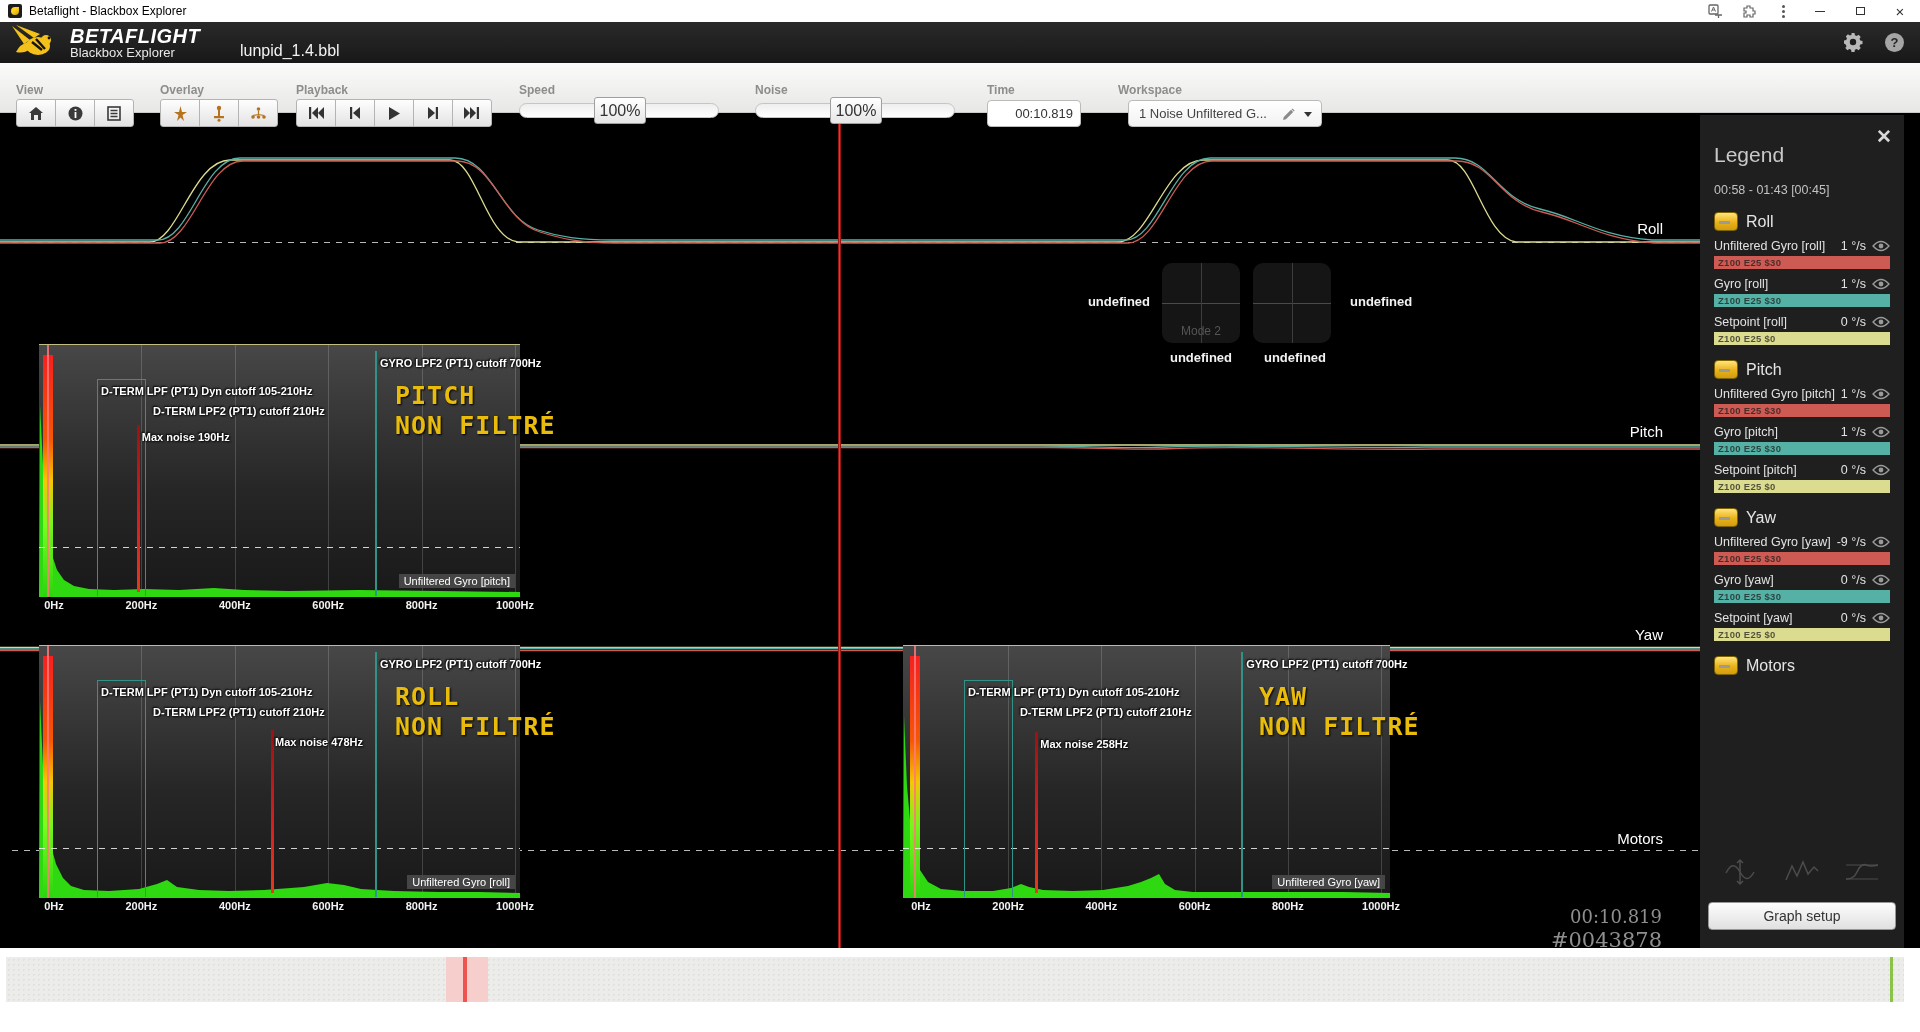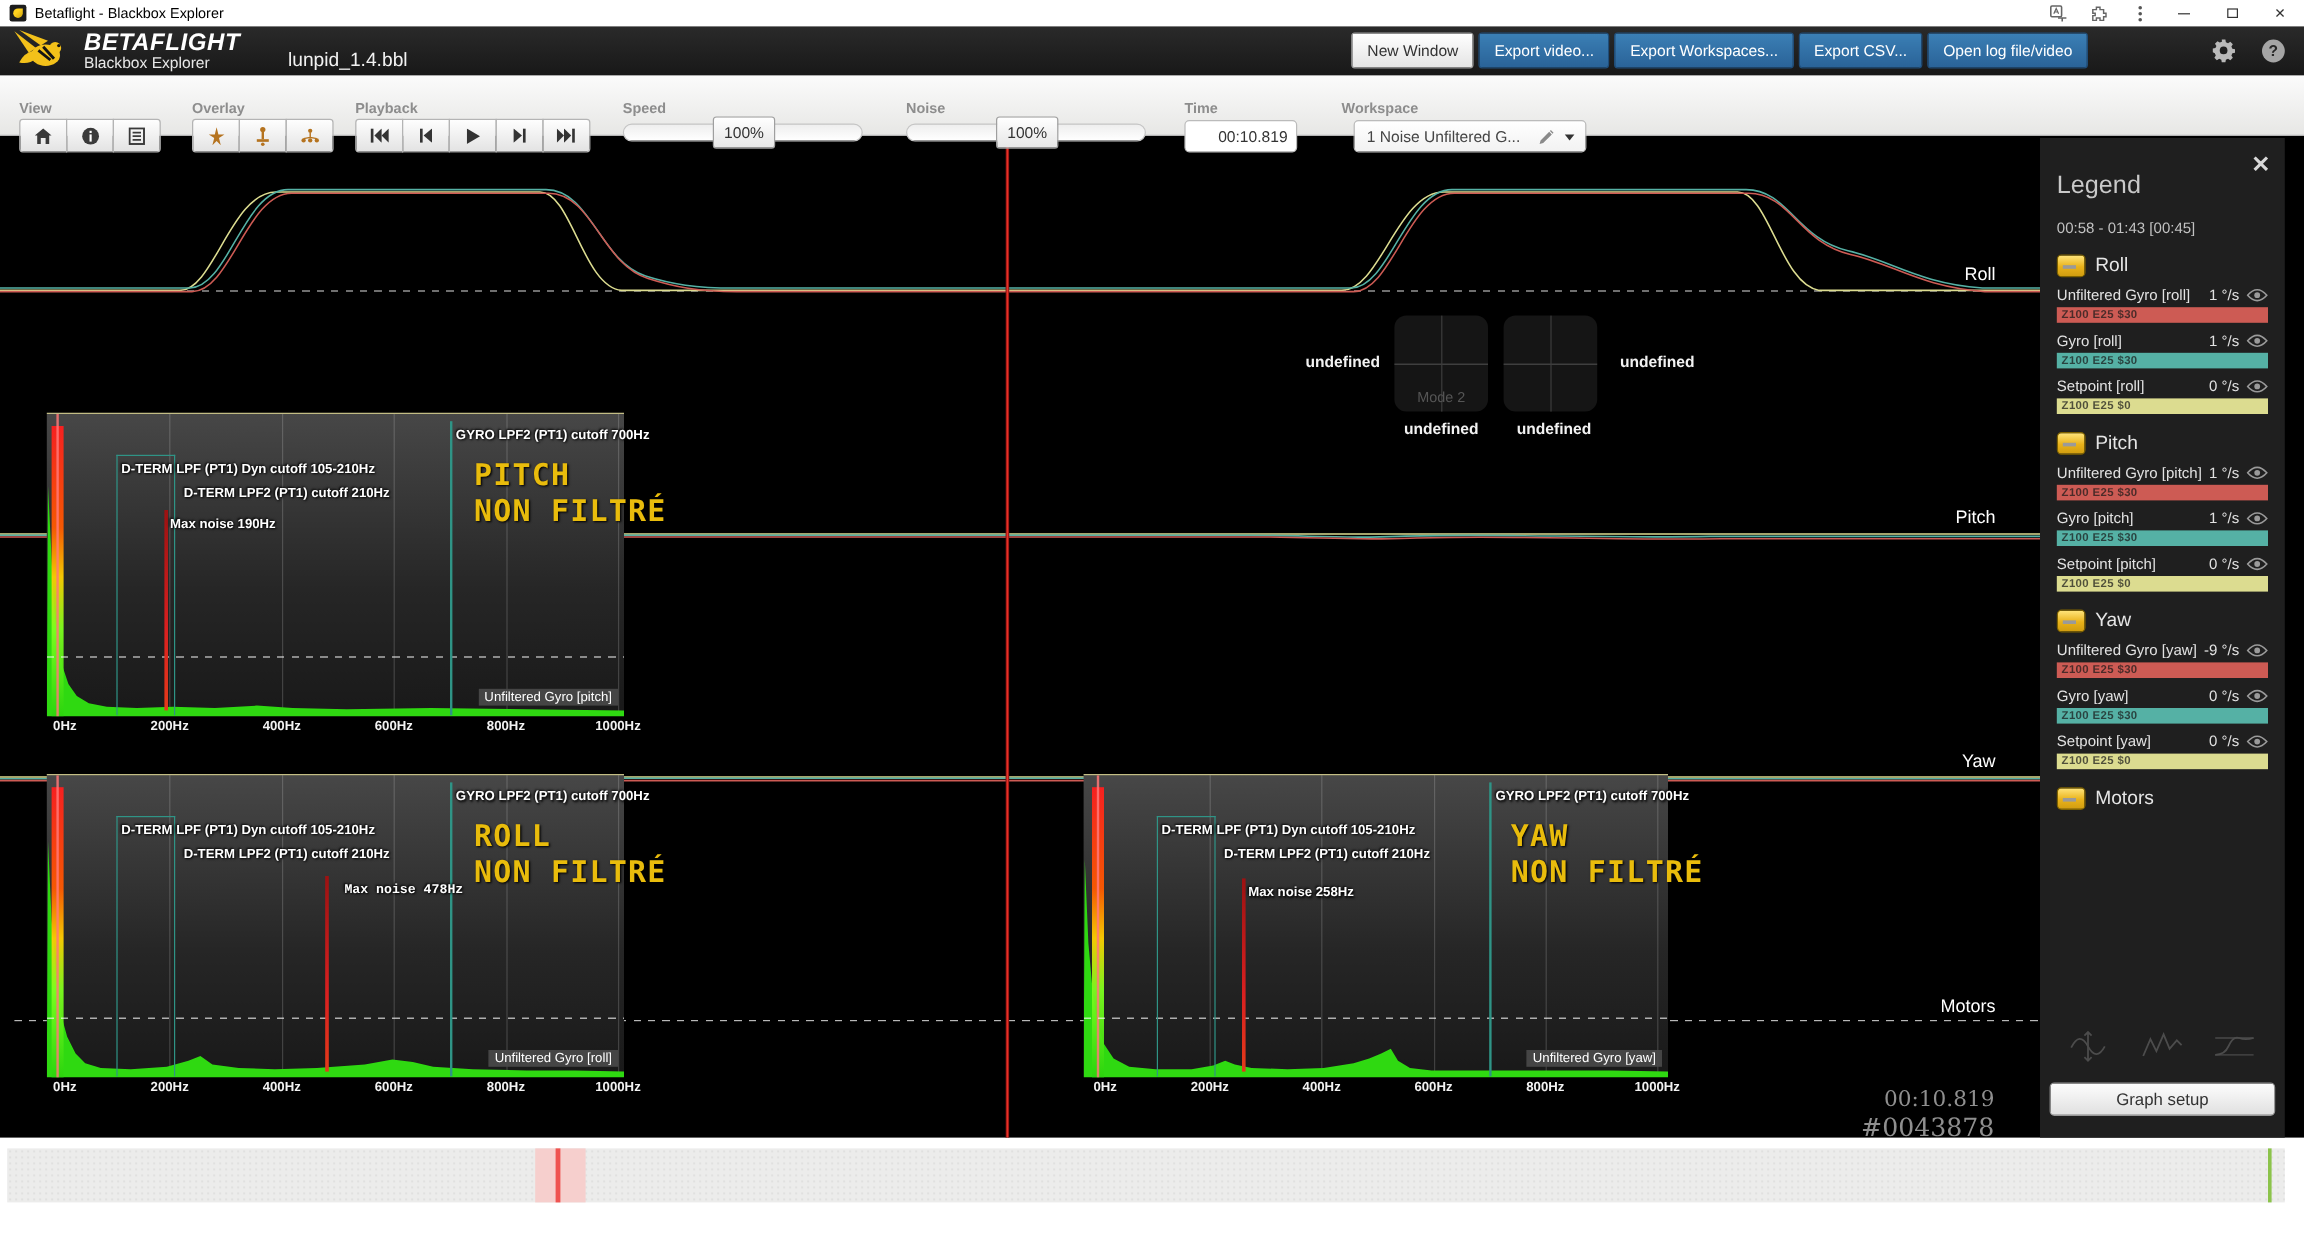--- a/index.html
+++ b/index.html
@@ -44,21 +44,21 @@
   .tb-label { position:absolute; top:20px; font-size:12px; font-weight:bold; color:#8d8d8d; }
   .btn-group { position:absolute; top:36px; display:flex; }
   .tool-btn { width:40px; height:28px; background:linear-gradient(#fefefe,#e3e3e3); border:1px solid #b4b4b4;
     margin-left:-1px; display:flex; align-items:center; justify-content:center; cursor:pointer;}
   .tool-btn:first-child { margin-left:0; border-radius:3px 0 0 3px; }
   .tool-btn:last-child { border-radius:0 3px 3px 0; }
   .slider { position:absolute; top:40px; width:200px; height:15px; border-radius:8px;
     background:linear-gradient(#eee,#fff); border:1px solid #c5c5c5; }
   .slider-handle { position:absolute; top:-7px; left:74px; width:52px; height:27px; border-radius:3px;
     background:linear-gradient(#fff,#e6e6e6); border:1px solid #9f9f9f; display:flex; align-items:center;
-    justify-content:center; font-size:13px; color:#333; cursor:pointer;}
+    justify-content:center; font-size:16px; color:#333; cursor:pointer;}
   .time-input { position:absolute; top:37px; width:94px; height:27px; border:1px solid #bbb; border-radius:4px;
     background:#fff; font-size:13px; color:#333; text-align:right; padding-right:7px; line-height:25px;}
   .ws-select { position:absolute; top:37px; left:1128px; width:194px; height:27px; border:1px solid #bbb;
     border-radius:4px; background:linear-gradient(#fff,#f2f2f2); font-size:13px; color:#444;
     display:flex; align-items:center; padding-left:10px; cursor:pointer;}
   .ws-caret { position:absolute; right:9px; top:11px; width:0; height:0;
     border-left:4px solid transparent; border-right:4px solid transparent; border-top:5px solid #333; }
   .ws-pencil { position:absolute; right:26px; top:7px; }
 
   
@@ -182,27 +182,20 @@
         <circle cx="36" cy="16" r="5" fill="#f3c11a"></circle>
         <path d="M22 18 l10 8 M26 15 l9 10" stroke="#141414" stroke-width="2.4"></path>
         <circle cx="39" cy="14" r="1.4" fill="#141414"></circle>
       </svg>
       <div class="brand">
         <div class="brand-main">BETAFLIGHT</div>
         <div class="brand-sub">Blackbox Explorer</div>
       </div>
     </div>
     <div class="filename">lunpid_1.4.bbl</div>
-    <div class="hdr-btns" id="hdr-btns">
-        <div class="btn btn-light">New Window</div>
-        <div class="btn btn-blue">Export video...</div>
-        <div class="btn btn-blue">Export Workspaces...</div>
-        <div class="btn btn-blue">Export CSV...</div>
-        <div class="btn btn-blue">Open log file/video</div>
-      </div>
     <div class="hdr-icos">
       <div>
         <svg width="20" height="20" viewBox="0 0 20 20">
             <path fill="#b9b9b9" d="M8.5 1h3l.4 2.2 1.8.8 1.9-1.2 2.1 2.1-1.2 1.9.8 1.8 2.2.4v3l-2.2.4-.8 1.8 1.2 1.9-2.1 2.1-1.9-1.2-1.8.8-.4 2.2h-3l-.4-2.2-1.8-.8-1.9 1.2-2.1-2.1 1.2-1.9-.8-1.8L1 11.5v-3l2.2-.4.8-1.8-1.2-1.9 2.1-2.1 1.9 1.2 1.8-.8z"></path>
             <circle cx="10" cy="10" r="3.2" fill="#1f1f1f"></circle>
           </svg>
       </div>
       <div class="help-c">?</div>
     </div>
   </div>
@@ -414,21 +407,21 @@
      <rect x="4" y="10" width="10" height="242" fill="url(#spike-roll)" opacity=".95"></rect>
      <rect x="8" y="0" width="2" height="252" fill="rgba(255,120,120,.85)"></rect>
         </svg>
         <div class="dashline" style="top: 202px;"></div>
         <div class="dbox" style="left: 58.035px; width: 49.035px; top: 34px;"></div>
         <div class="gline" style="left: 335.9px; top: 6px;"></div>
         <div class="nspike" style="left: 232.226px; top: 84px;"></div>
         <div class="slabel" style="left: 340.9px; top: 12px;">GYRO LPF2 (PT1) cutoff 700Hz</div>
         <div class="slabel" style="left: 62.035px; top: 40px;">D-TERM LPF (PT1) Dyn cutoff 105-210Hz</div>
         <div class="slabel" style="left: 114.035px; top: 60px;">D-TERM LPF2 (PT1) cutoff 210Hz</div>
-        <div class="slabel" style="left: 248px; top: 90px; font-family: Liberation Mono, monospace;">Max noise 478Hz</div>
+        <div class="slabel" style="left: 236px; top: 90px;">Max noise 478Hz</div>
         <div class="spec-title" style="left: 356px; top: 36px; color: rgb(233, 188, 12);">
           <div>ROLL</div>
           <div>NON FILTRÉ</div>
         </div>
         <div class="chip">Unfiltered Gyro [roll]</div>
       </div>
       <div class="spec" style="left: 903px; top: 532px; width: 487px; height: 252px;">
         <div class="axis" style="left: 18px;">0Hz</div>
         <div class="vgrid" style="left: 105.2px;"></div>
         <div class="axis" style="left: 105.2px;">200Hz</div>

